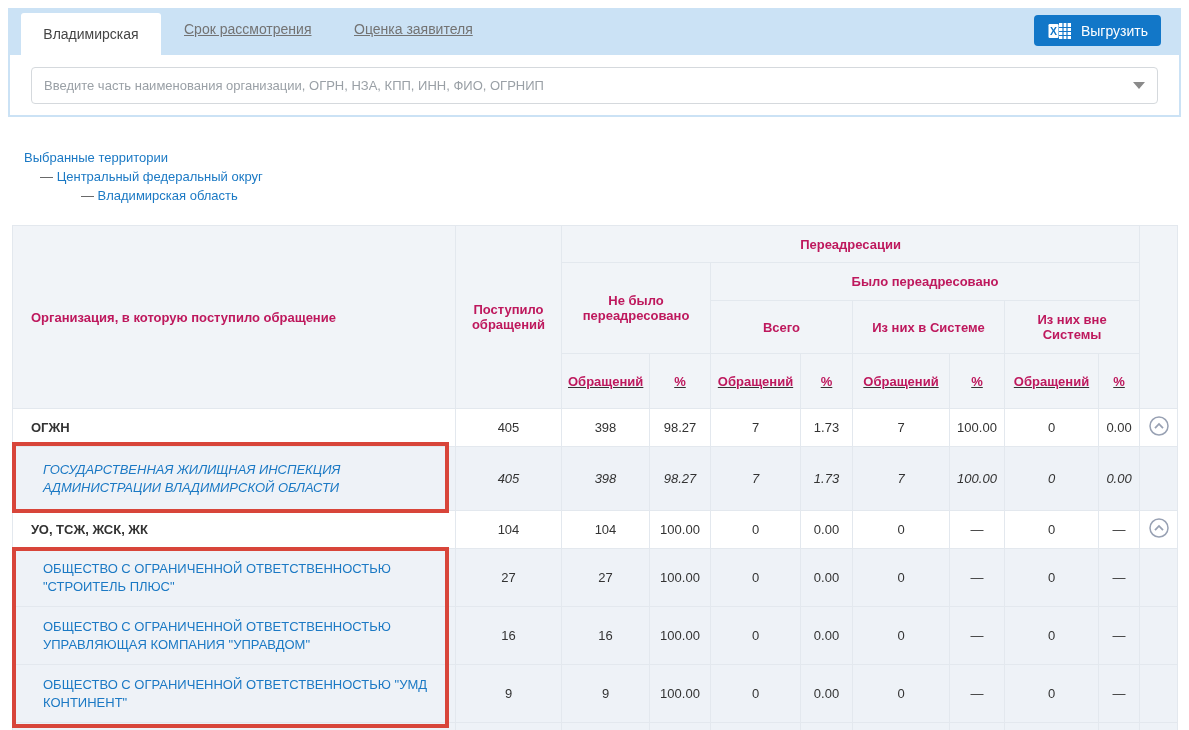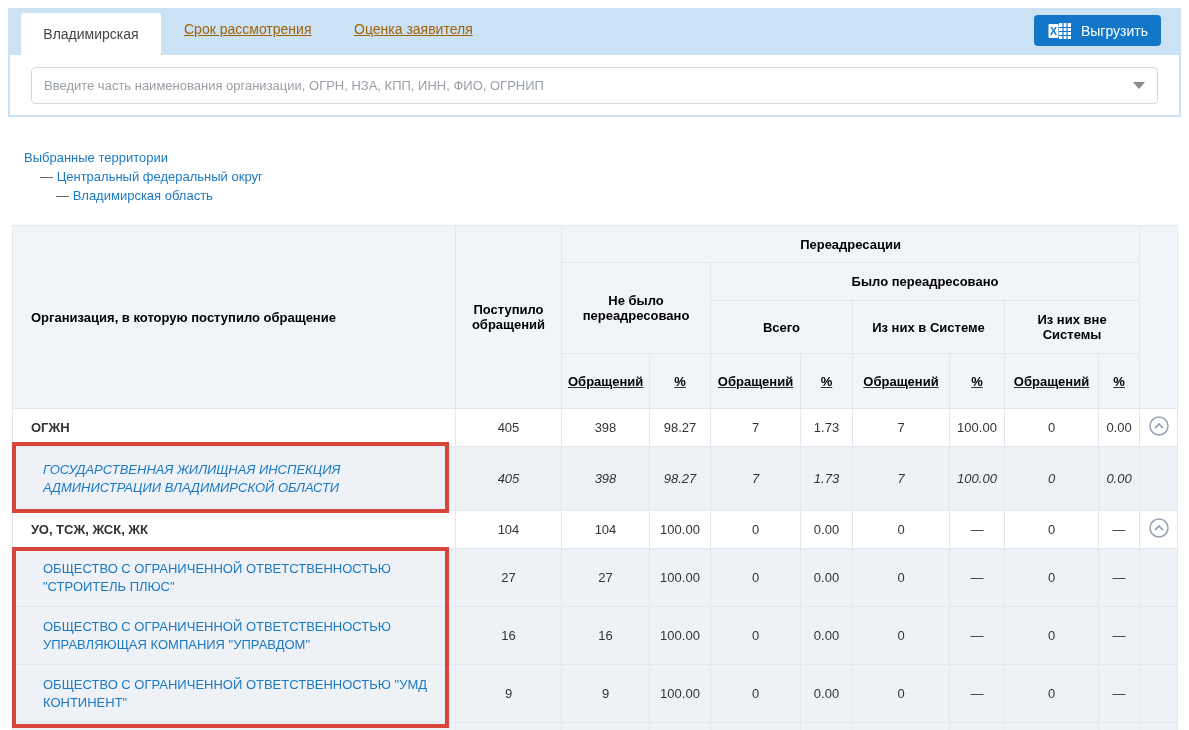--- a/index.html
+++ b/index.html
@@ -6,51 +6,51 @@
   html, body { width: 1189px; height: 730px; overflow: hidden; background: #fff;
     font-family: "Liberation Sans", sans-serif; color: #333; }
 
   
   .top-wrap { position: absolute; left: 8px; top: 8px; width: 1173px; }
   .tabs-bar { position: relative; height: 47px; background: #cbe2f5; }
   .tab-active { position: absolute; left: 13px; top: 5px; height: 42px; width: 140px;
     background: #fff; border-radius: 3px 3px 0 0; display: flex; align-items: center;
     justify-content: center; font-size: 14px; color: #454545; cursor: default; }
   .tab-link { position: absolute; top: 0; height: 42px; display: flex; align-items: center;
-    font-size: 14px; color: #a16207; text-decoration: underline; cursor: pointer; }
+    font-size: 14px; color: #737373; text-decoration: underline; cursor: pointer; }
   .tab-link.t2 { left: 176px; }
   .tab-link.t3 { left: 346px; }
   .export-btn { position: absolute; right: 20px; top: 7px; height: 31px; padding: 0 13px;
     background: #1277c8; border: none; border-radius: 4px; color: #fff; font-size: 14px;
     display: flex; align-items: center; gap: 8px; cursor: pointer;
     font-family: "Liberation Sans", sans-serif; }
   .search-panel { background: #fff; border: 2px solid #cbe2f5; border-top: none;
     height: 62px; padding: 12px 21px; }
   .search-box { position: relative; width: 100%; height: 37px; }
   .search-input { width: 100%; height: 37px; border: 1px solid #d5d9dd; border-radius: 4px;
     padding: 0 36px 0 12px; font-size: 13px; color: #333;
     font-family: "Liberation Sans", sans-serif; outline: none; }
   .search-input::placeholder { color: #9aa0a6; }
   .dd-arrow { position: absolute; right: 13px; top: 15px; width: 0; height: 0;
     border-left: 6px solid transparent; border-right: 6px solid transparent;
     border-top: 7px solid #8a8a8a; cursor: pointer; }
 
   
   .terr { position: absolute; left: 24px; top: 148px; font-size: 13px; line-height: 19px; }
   .terr-title { color: #1b79c4; }
-  .terr-row { color: #555; }
+  .terr-row { color: #555; text-align: center; }
   .terr-row.l1 { padding-left: 16px; }
   .terr-row.l2 { padding-left: 32px; }
   .terr-row a { color: #1b79c4; text-decoration: none; cursor: pointer; }
 
   
   .report-table { position: absolute; left: 12px; top: 225px; width: 1165px;
     border-collapse: collapse; table-layout: fixed; font-size: 13px; }
   .report-table th, .report-table td { border: 1px solid #e3e8ee; vertical-align: middle; }
-  .report-table th { background: #f1f4f8; font-weight: bold; color: #000000;
+  .report-table th { background: #f1f4f8; font-weight: bold; color: #be185d;
     text-align: center; padding: 4px 6px; }
   th.h-org { text-align: left; padding-left: 18px; margin-top: 24px; }
   tr.hr1 { height: 37px; } tr.hr2 { height: 38px; } tr.hr3 { height: 53px; } tr.hr4 { height: 55px; text-decoration: underline; }
   td.c-org { text-align: left; padding: 8px 14px 8px 18px; line-height: 18px; }
   tr.r-group { height: 38px; background: #fff; }
   tr.r-group td.c-org { font-weight: bold; }
   tr.r-link { height: 58px; background: #eef2f7; }
   tr.r-link.tall { height: 64px; font-style: italic; }
   tr.r-link td.c-org { padding-left: 30px; }
   tr.r-link td.c-org a { color: #1b79c4; text-decoration: none; cursor: pointer; }

